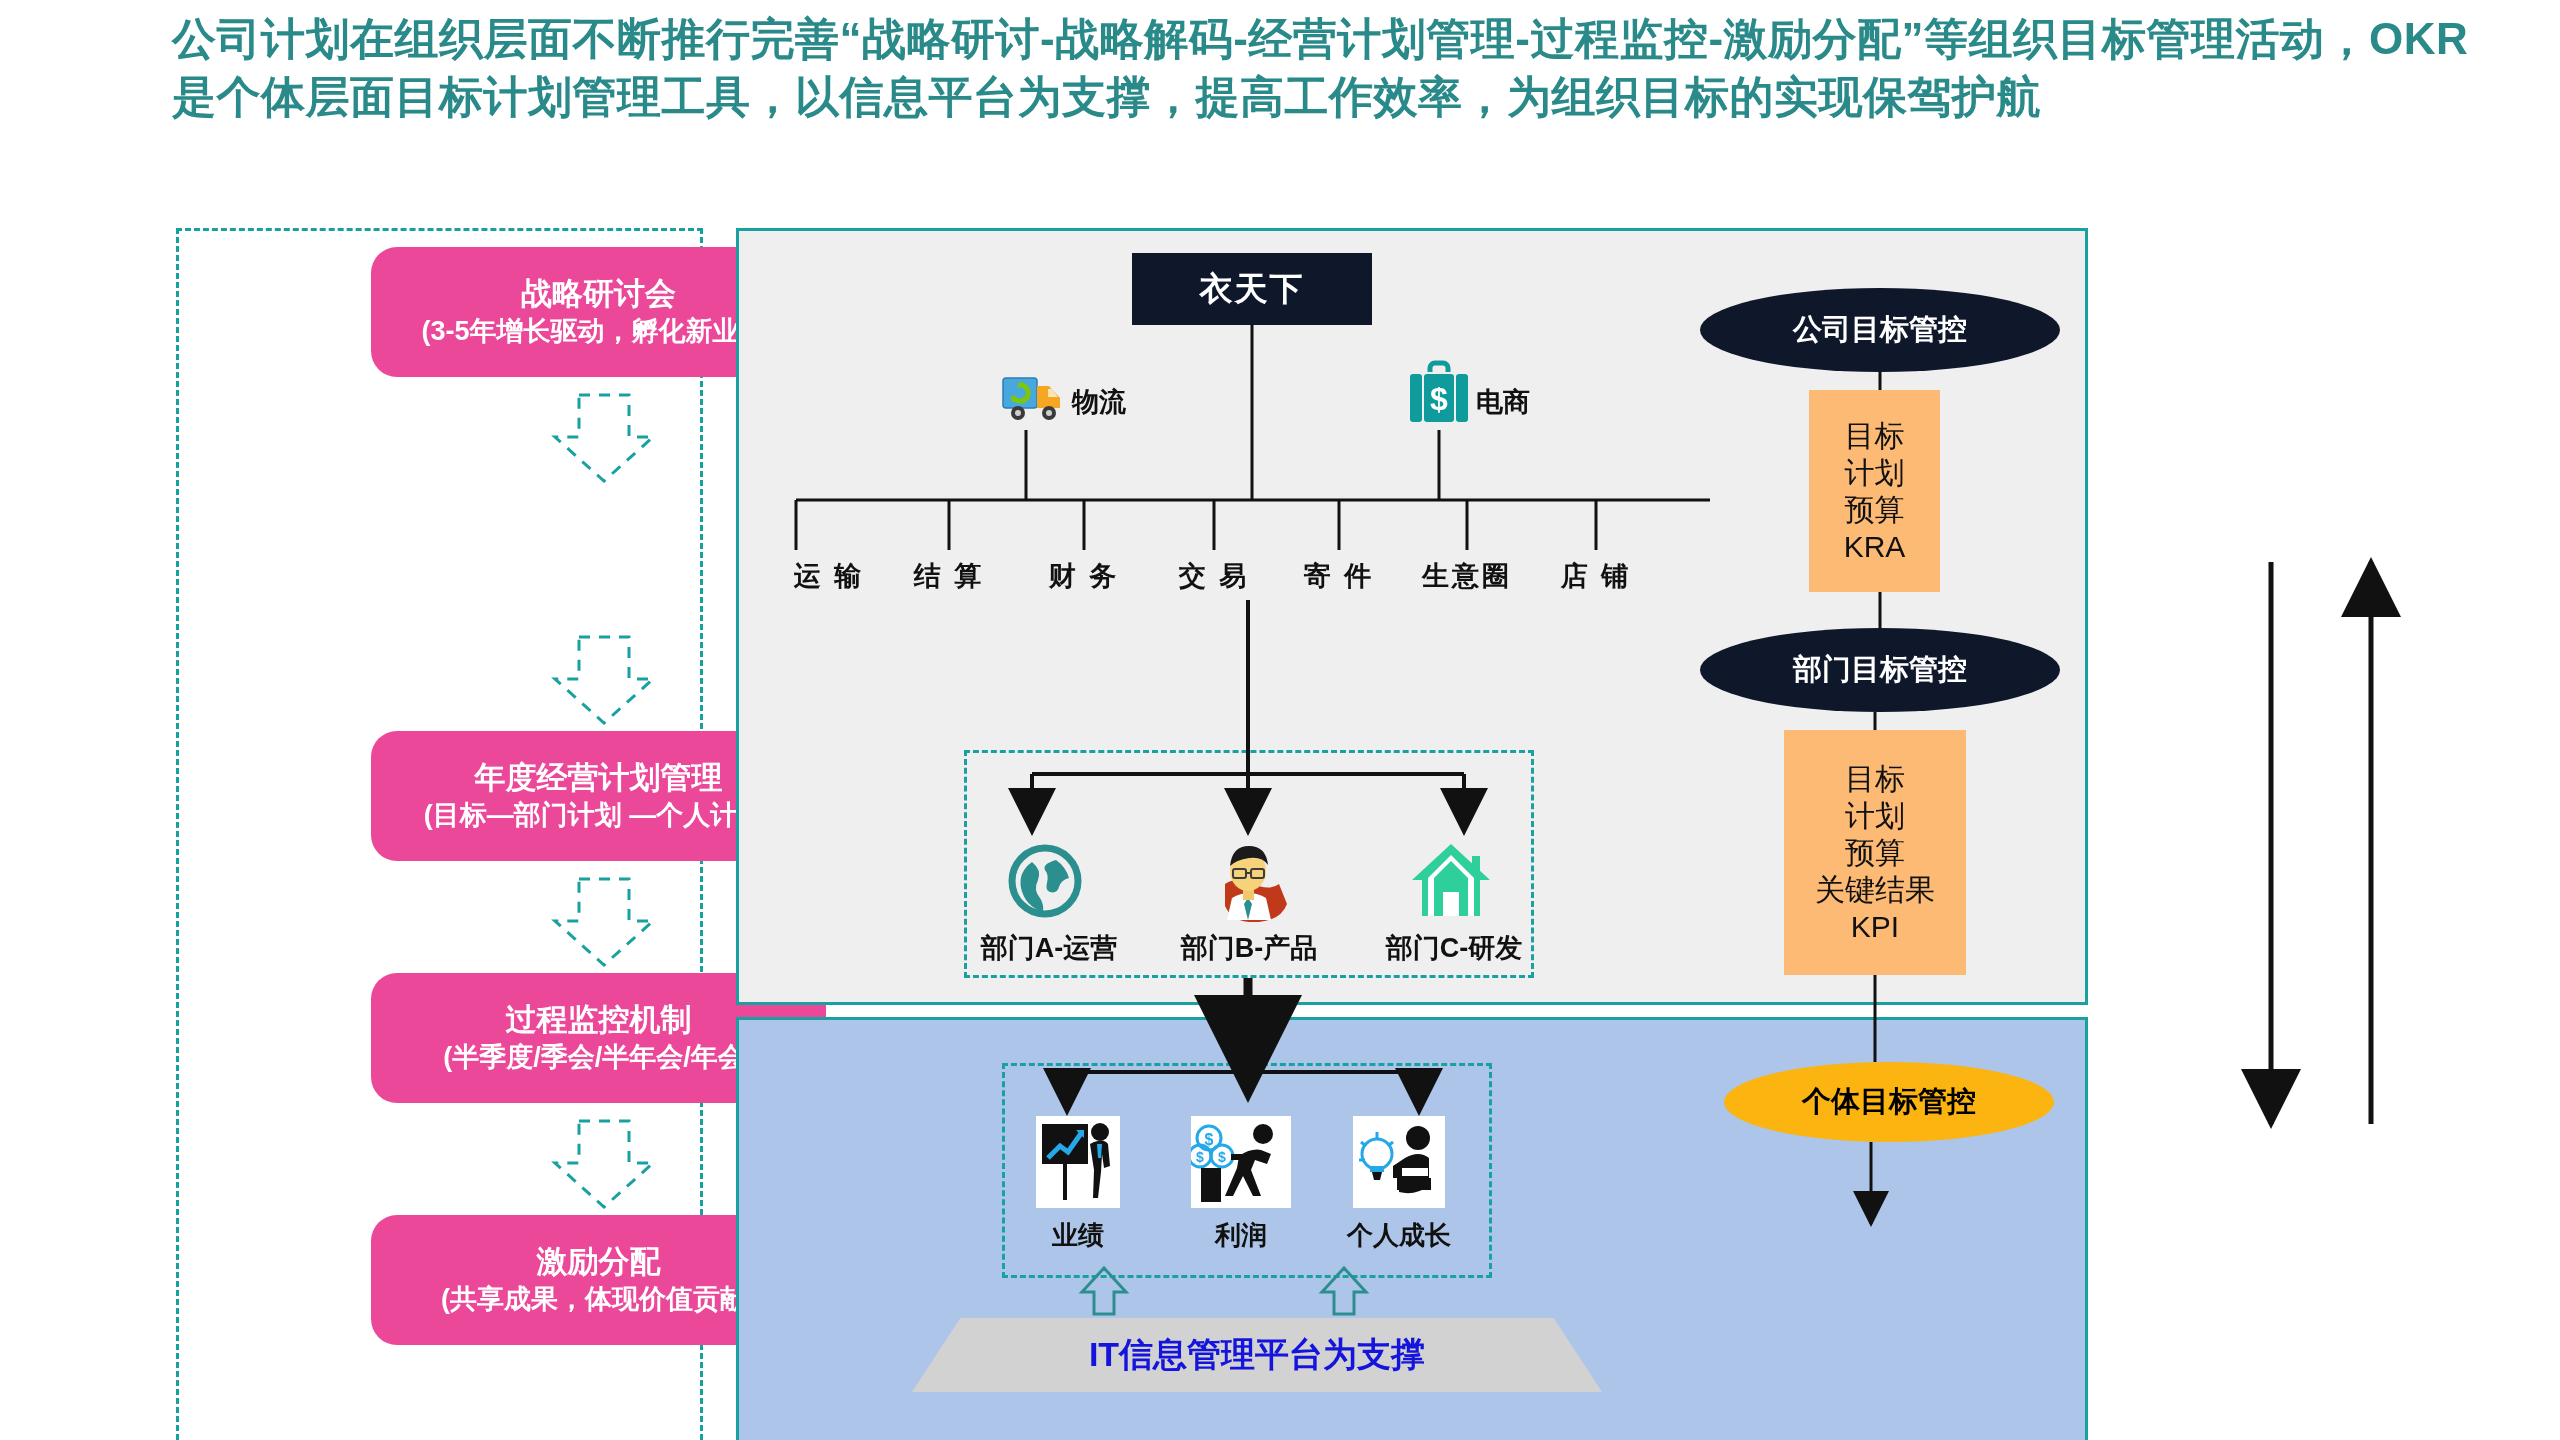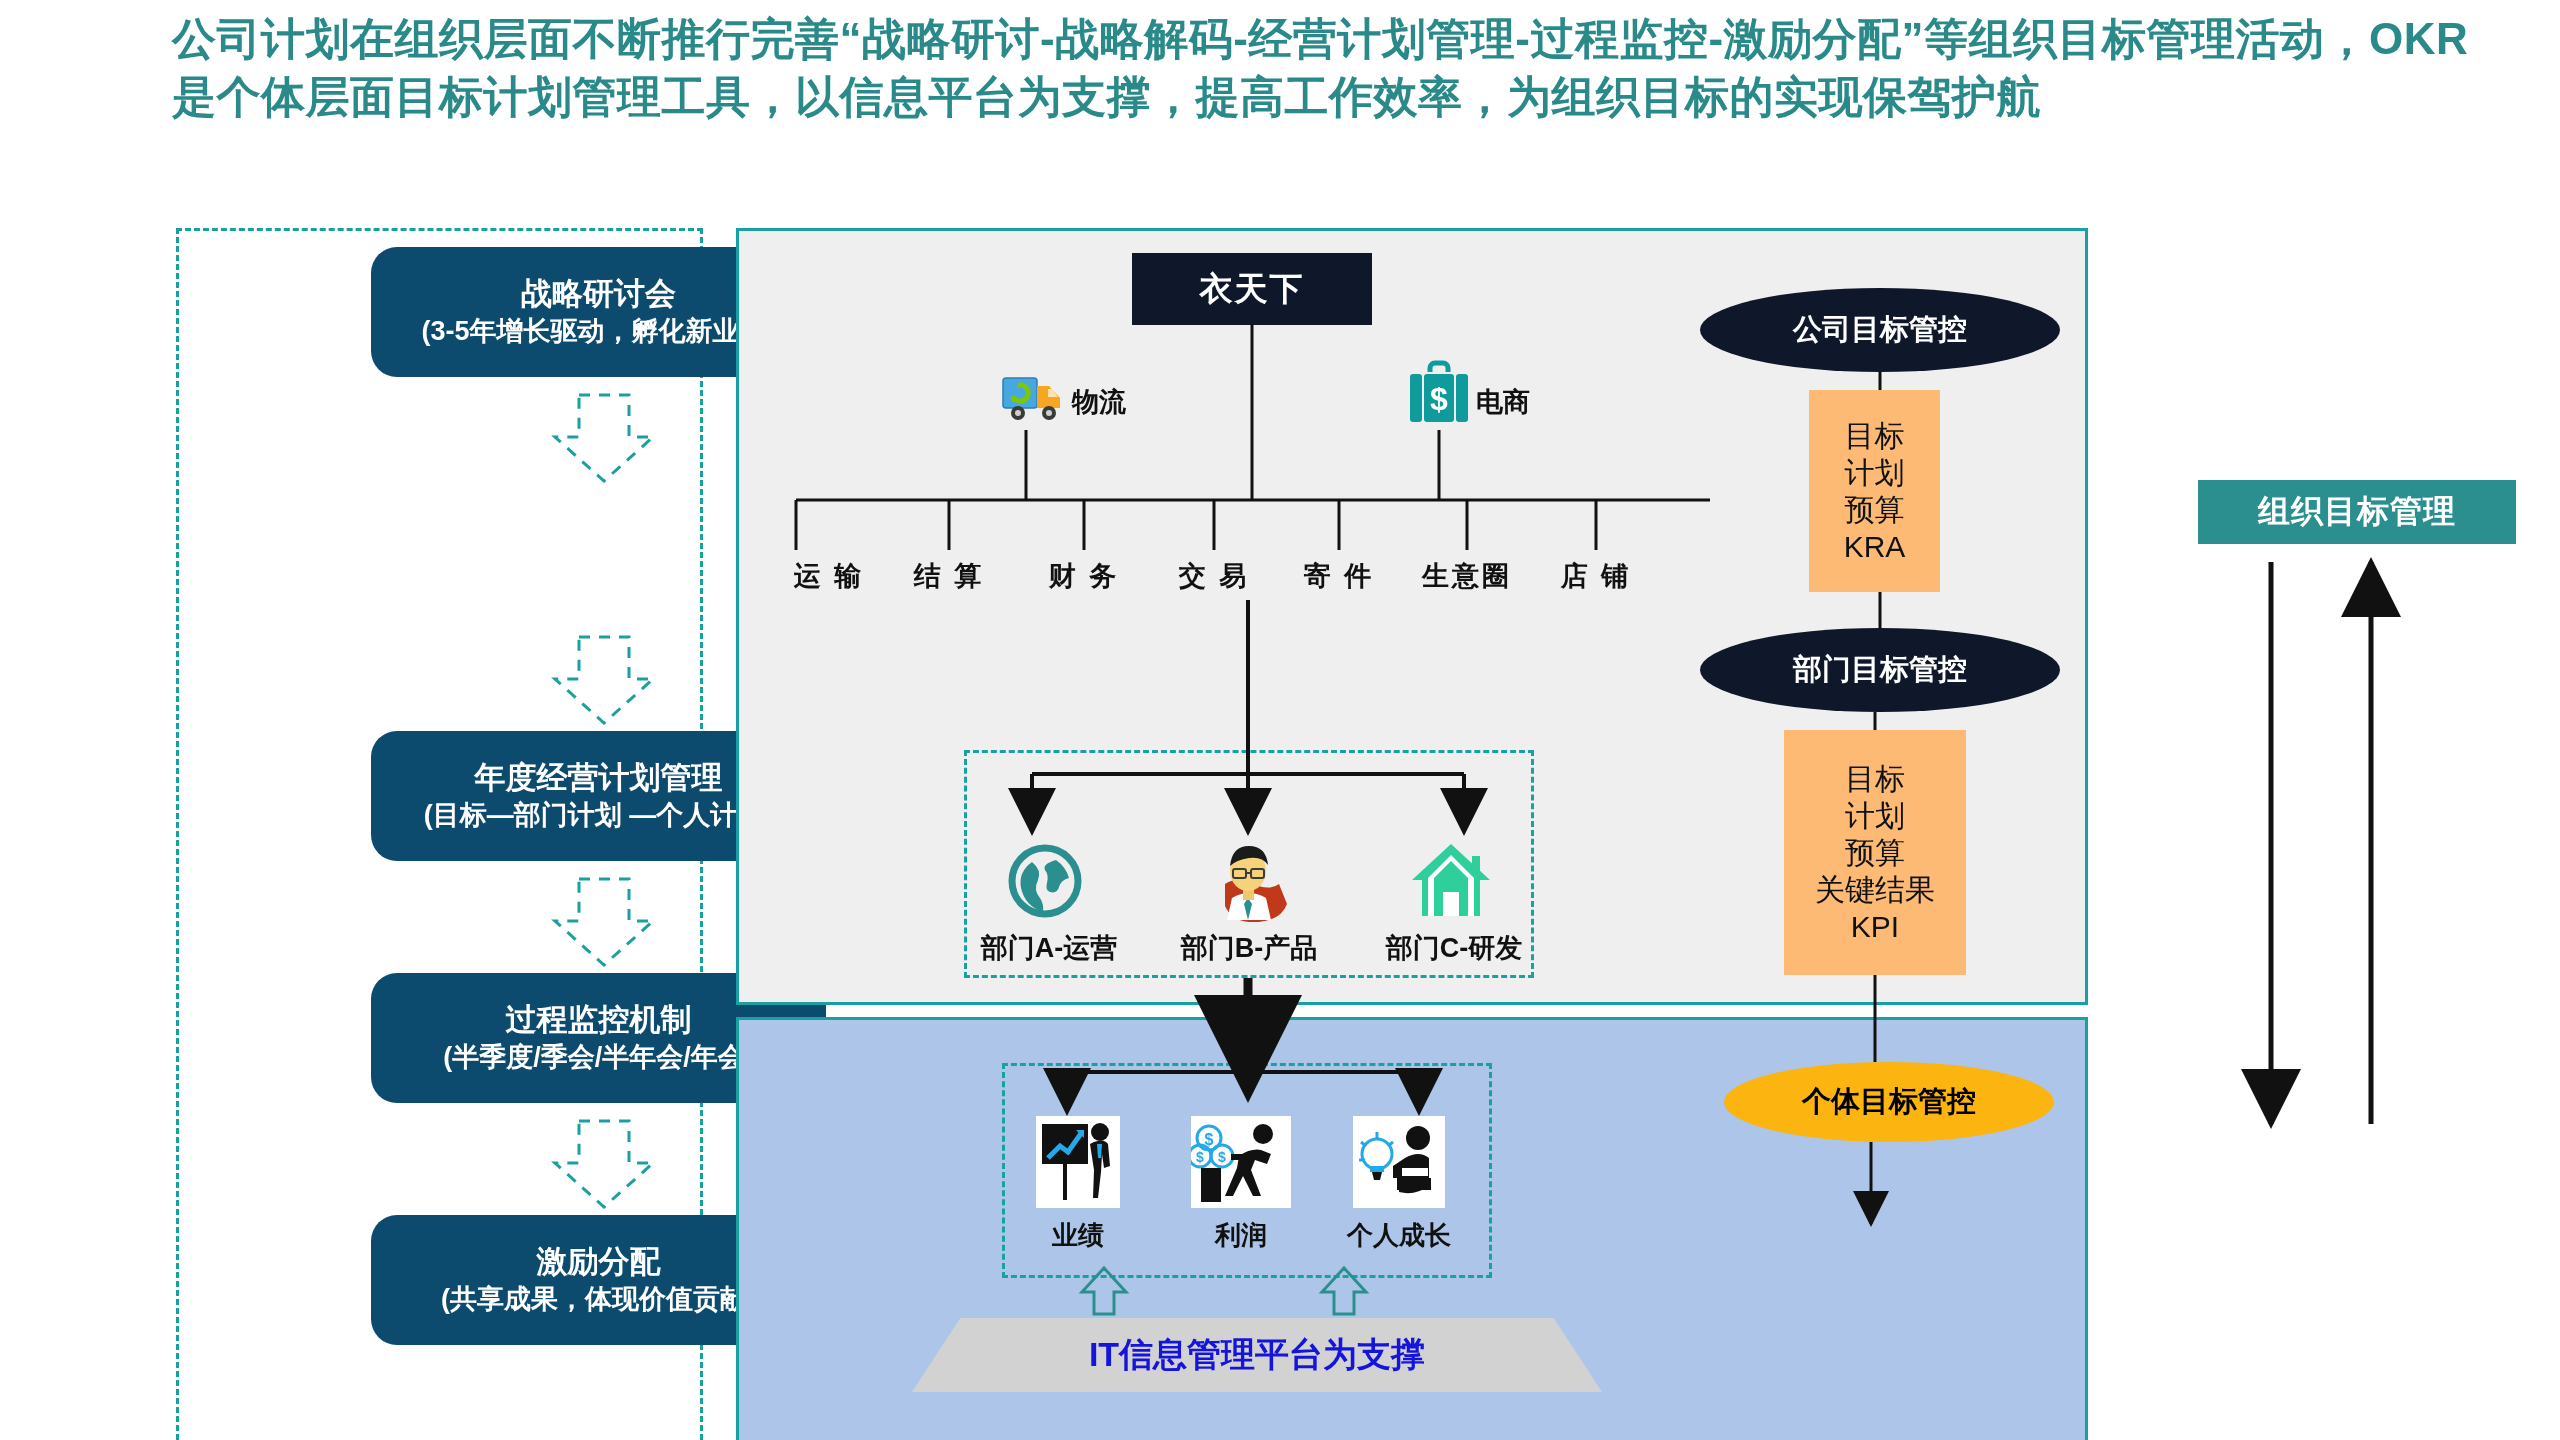--- a/index.html
+++ b/index.html
@@ -21,21 +21,21 @@
   }
 
   
   #left-col{
     position:absolute;left:152px;top:228px;width:527px;height:1212px;
     border:3px dashed #17a0a0;border-bottom:none;
     box-sizing:border-box;
   }
   .flow-box{
     position:absolute;left:192px;width:455px;height:130px;
-    background:#0c4a6e;border-radius:26px;
+    background:#ec4899;border-radius:26px;
     color:#ffffff;display:flex;flex-direction:column;
     align-items:center;justify-content:center;
     font-weight:bold;text-align:center;box-sizing:border-box;
   }
   .flow-box .l1{font-size:31px;line-height:1.15;}
   .flow-box .l2{font-size:27px;line-height:1.2;margin-top:3px;}
   .flow-arrow{
     position:absolute;left:370px;width:110px;height:92px;
   }
 
@@ -331,21 +331,20 @@
 
   <div class="white-card" style="left:1760px;top:730px;width:182px;height:245px;white-space:pre-line;">目标
 计划
 预算
 关键结果
 KPI</div>
 
   <div class="ellipse amber" style="left:1700px;top:1062px;width:330px;height:80px;">个体目标管控</div>
 
 
-  <div id="org-box">组织目标管理</div>
 
   <svg class="ov">
     <defs>
       <marker id="ah" markerWidth="12" markerHeight="12" refX="9" refY="5" orient="auto">
         <path d="M0 0 L10 5 L0 10 z" fill="#111111"></path>
       </marker>
       <marker id="ahbig" markerWidth="14" markerHeight="14" refX="10" refY="6" orient="auto">
         <path d="M0 0 L12 6 L0 12 z" fill="#111111"></path>
       </marker>
       <marker id="ahthin" markerWidth="16" markerHeight="16" refX="11" refY="6" orient="auto">

